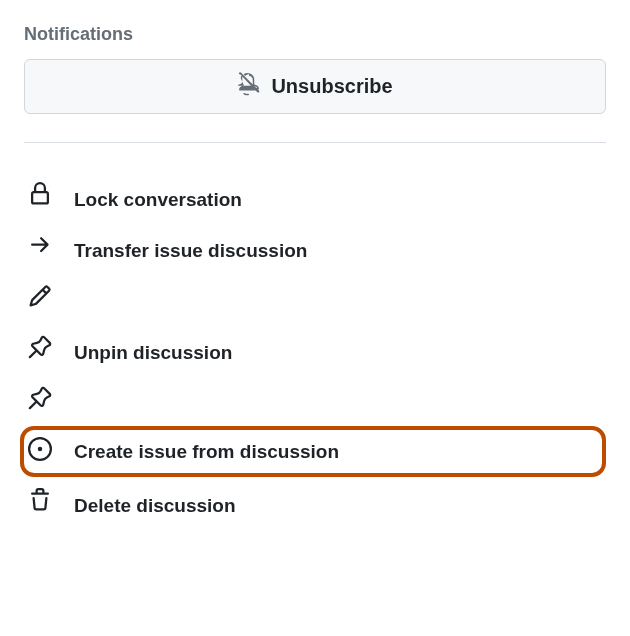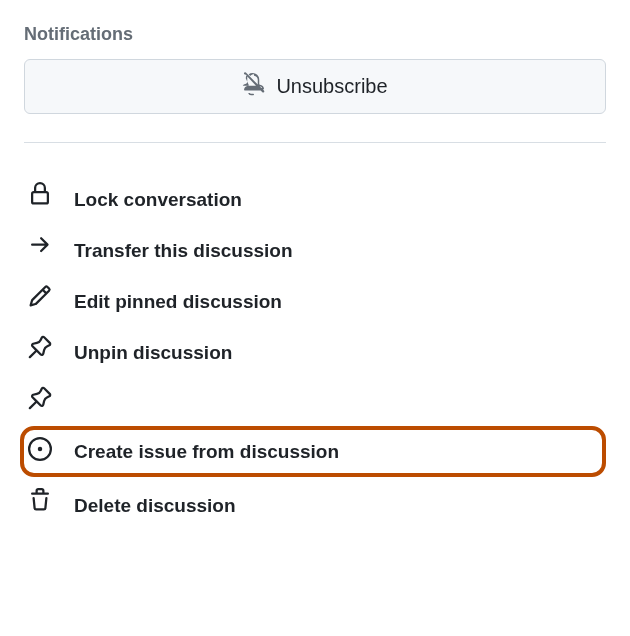--- a/index.html
+++ b/index.html
@@ -21,21 +21,21 @@
       width: 100%;
       display: flex;
       align-items: center;
       justify-content: center;
       gap: 10px;
       background: #f6f8fa;
       border: 1px solid #d0d7de;
       border-radius: 6px;
       padding: 12px 5px;
       font-size: 20px;
-      font-weight: 400;
+      font-weight: 700;
       color: #1f2328;
       cursor: pointer;
     }
     .unsubscribe-btn svg {
       width: 24px;
       height: 24px;
       fill: #656d76;
     }
     .note {
       margin-top: 16px;
@@ -118,30 +118,29 @@
     </span>
     <span>Lock conversation</span>
   </li>
 
   <li class="action-item">
     <span>
       <svg viewBox="0 0 16 16">
           <path d="M8.22 2.97a.75.75 0 0 1 1.06 0l4.25 4.25a.75.75 0 0 1 0 1.06l-4.25 4.25a.749.749 0 0 1-1.275-.326.749.749 0 0 1 .215-.734l2.97-2.97H2.75a.75.75 0 0 1 0-1.5h8.44L8.22 4.03a.75.75 0 0 1 0-1.06Z"></path>
         </svg>
     </span>
-    <span>Transfer this discussion</span>
+    <span>Transfer issue discussion</span>
   </li>
 
   <li class="action-item">
     <span>
       <svg viewBox="0 0 16 16">
           <path d="M11.013 1.427a1.75 1.75 0 0 1 2.474 0l1.086 1.086a1.75 1.75 0 0 1 0 2.474l-8.61 8.61c-.21.21-.47.364-.756.445l-3.251.93a.75.75 0 0 1-.927-.928l.929-3.25c.081-.286.235-.547.445-.758l8.61-8.61Zm.176 4.823L9.75 4.81l-6.286 6.287a.253.253 0 0 0-.064.108l-.558 1.953 1.953-.558a.253.253 0 0 0 .108-.064Zm1.238-3.763a.25.25 0 0 0-.354 0L10.811 3.75l1.439 1.44 1.263-1.263a.25.25 0 0 0 0-.354Z"></path>
         </svg>
     </span>
-    <span>Edit pinned discussion</span>
   </li>
 
   <li class="action-item">
     <span>
       <svg viewBox="0 0 16 16">
           <path d="m11.294.984 3.722 3.722a1.75 1.75 0 0 1-.504 2.826l-1.327.613a3.089 3.089 0 0 0-1.707 2.084l-.584 2.454c-.317 1.332-1.972 1.8-2.94.832L5.75 11.311 1.78 15.28a.749.749 0 1 1-1.06-1.06l3.969-3.97-2.204-2.204c-.968-.968-.5-2.623.832-2.94l2.454-.584a3.08 3.08 0 0 0 2.084-1.707l.613-1.327a1.75 1.75 0 0 1 2.826-.504ZM6.283 9.723l2.732 2.732a.25.25 0 0 0 .42-.119l.584-2.454a4.586 4.586 0 0 1 2.537-3.098l1.328-.613a.25.25 0 0 0 .072-.404l-3.722-3.722a.25.25 0 0 0-.404.072l-.613 1.328a4.584 4.584 0 0 1-3.098 2.537l-2.454.584a.25.25 0 0 0-.119.42l2.737 2.737Z"></path>
         </svg>
     </span>
     <span>Unpin discussion</span>
   </li>

